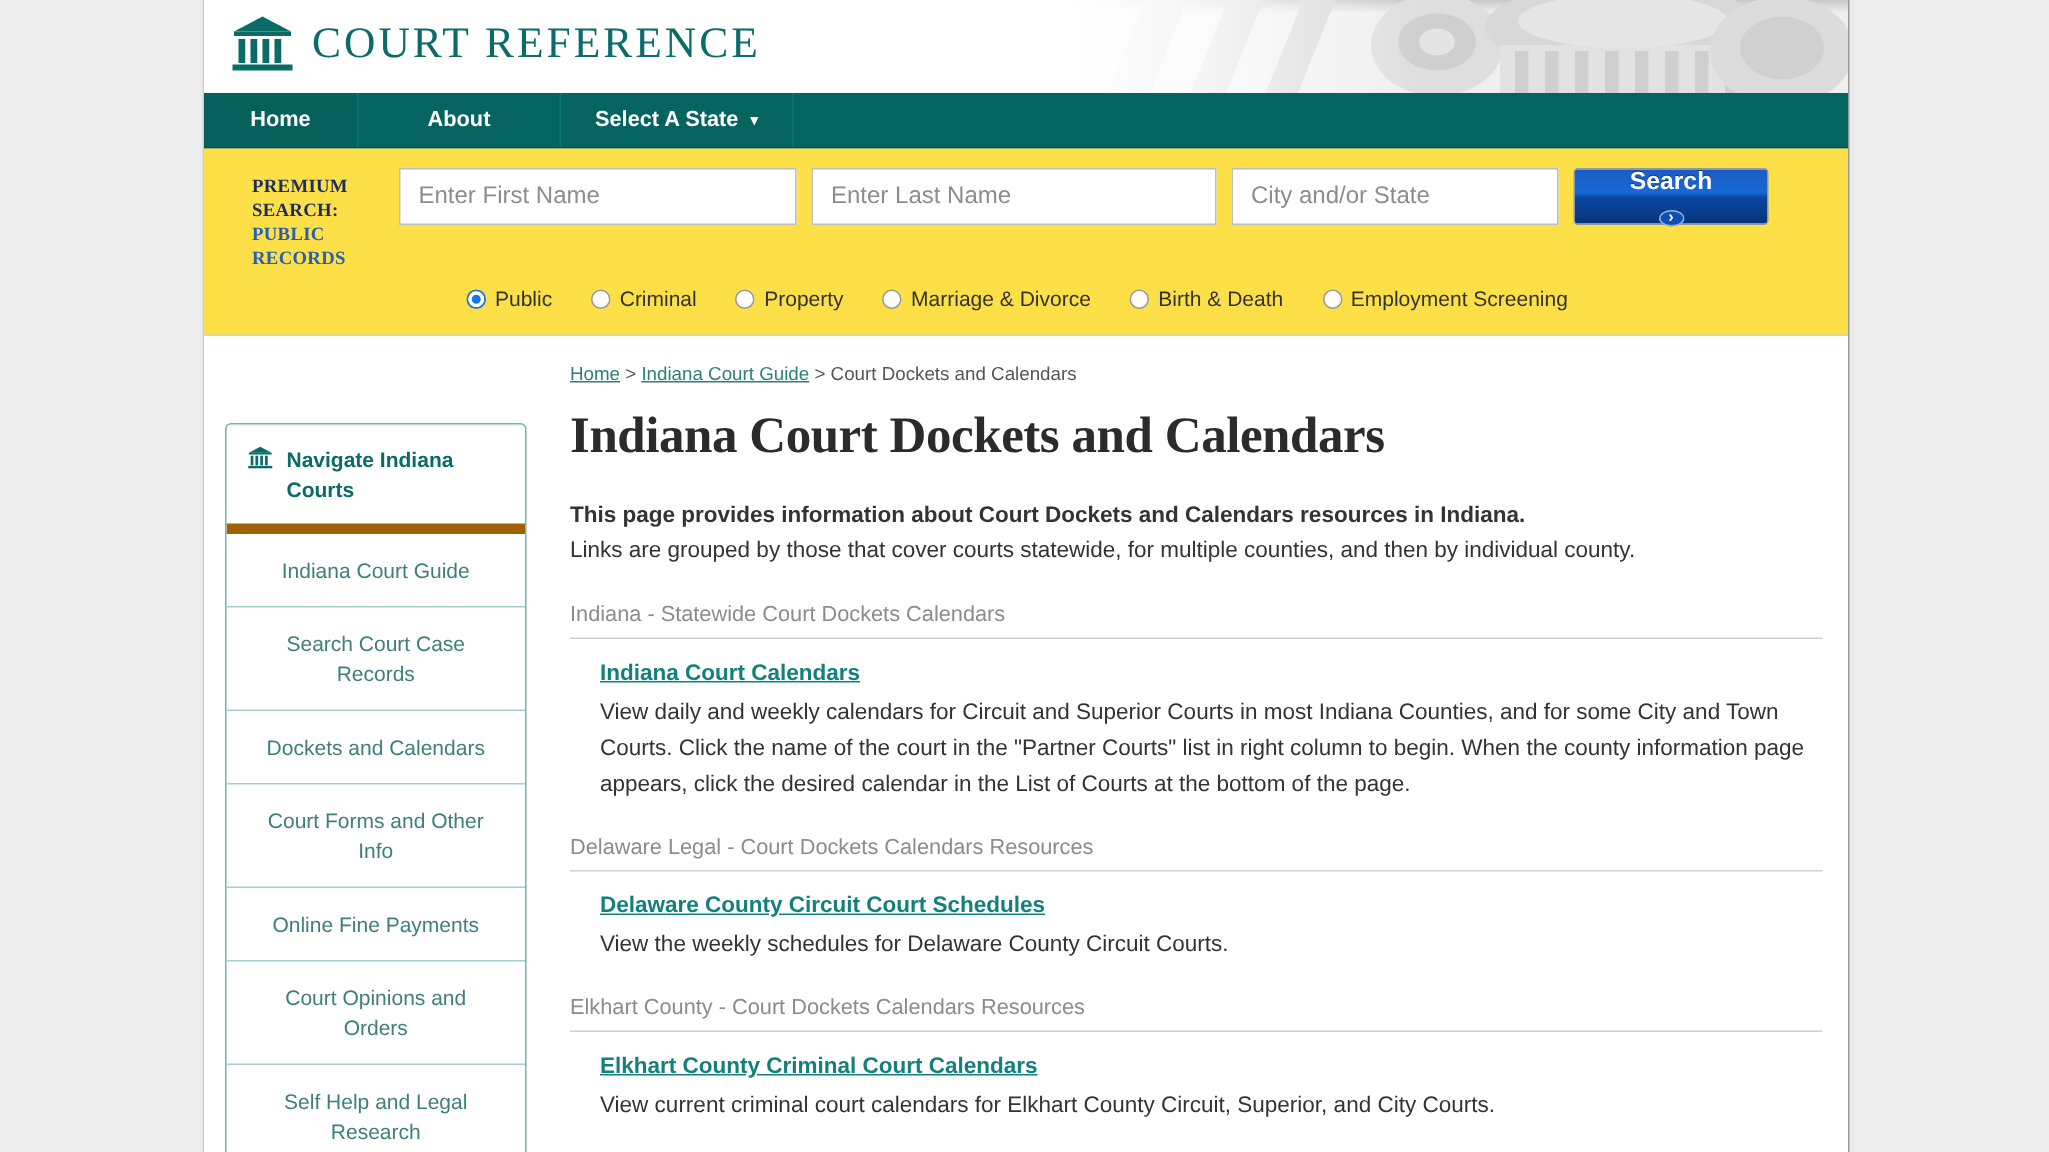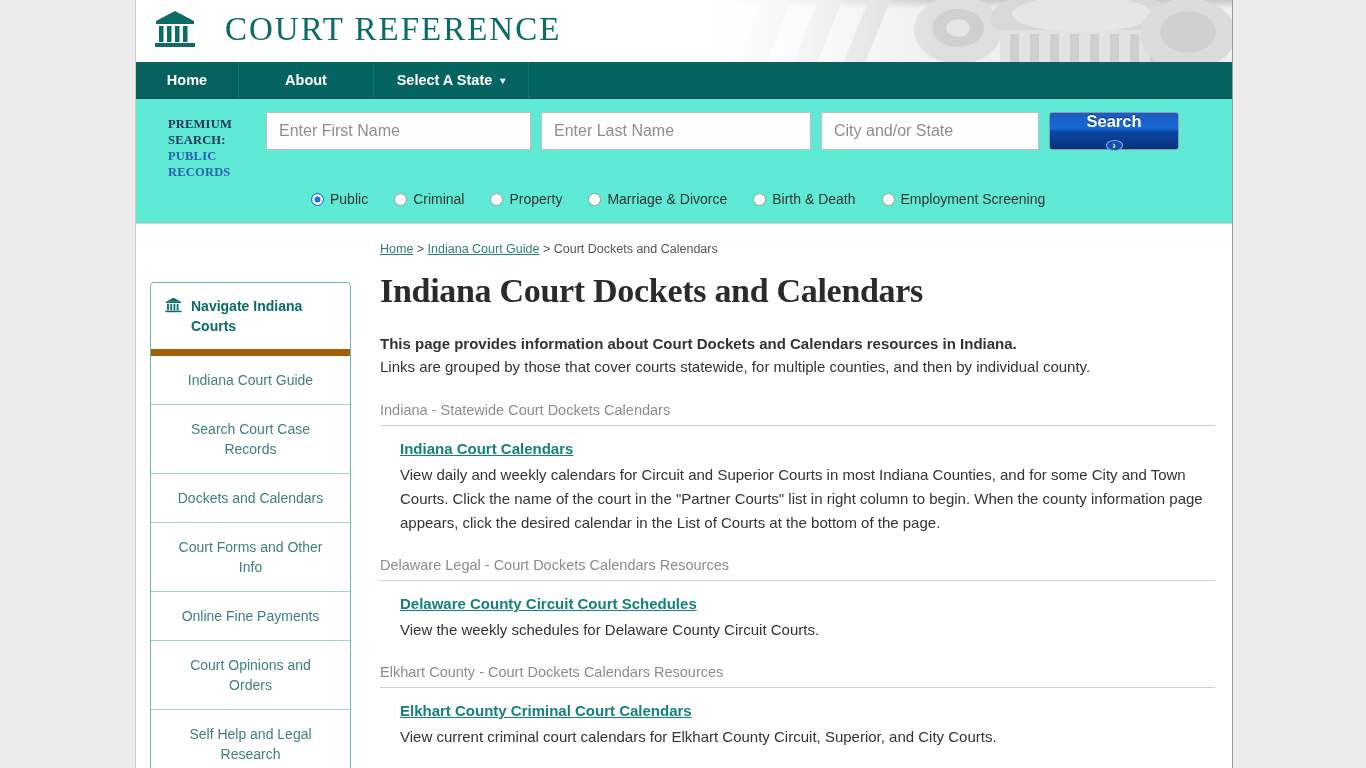--- a/index.html
+++ b/index.html
@@ -45,26 +45,25 @@
     left: 18px;
     top: 9px;
     display: flex;
     align-items: center;
     gap: 12px;
     z-index: 3;
   }
   .logo-icon { width: 42px; height: 40px; display: block; }
   .logo-text {
     font-family: "Liberation Serif", serif;
-    font-size: 33px;
+    font-size: 29px;
     letter-spacing: 2.0px;
     color: #0b6b66;
     font-weight: 400;
     white-space: nowrap;
-    margin-left: 17px;
   }
 
   
   .navbar {
     height: 36px;
     background: #066460;
     display: flex;
     align-items: stretch;
     border-bottom: 1px solid #044f4c;
   }
@@ -79,21 +78,21 @@
     border-right: 1px solid #0a7671;
     cursor: pointer;
     white-space: nowrap;
   }
   .nav-item.home { background: #06605c; min-width: 58px; }
   .nav-item .caret { margin-left: 8px; font-size: 10px; }
   .nav-spacer { flex: 1; border-right: 1px solid transparent; }
 
   
   .premium-bar {
-    background: #5eead4;
+    background: #fde047;
     border-bottom: 1px solid #d3d3d3;
     padding: 13px 0 16px 0;
     position: relative;
   }
   .premium-row {
     display: flex;
     align-items: flex-start;
     padding-left: 32px;
   }
   .premium-label {

